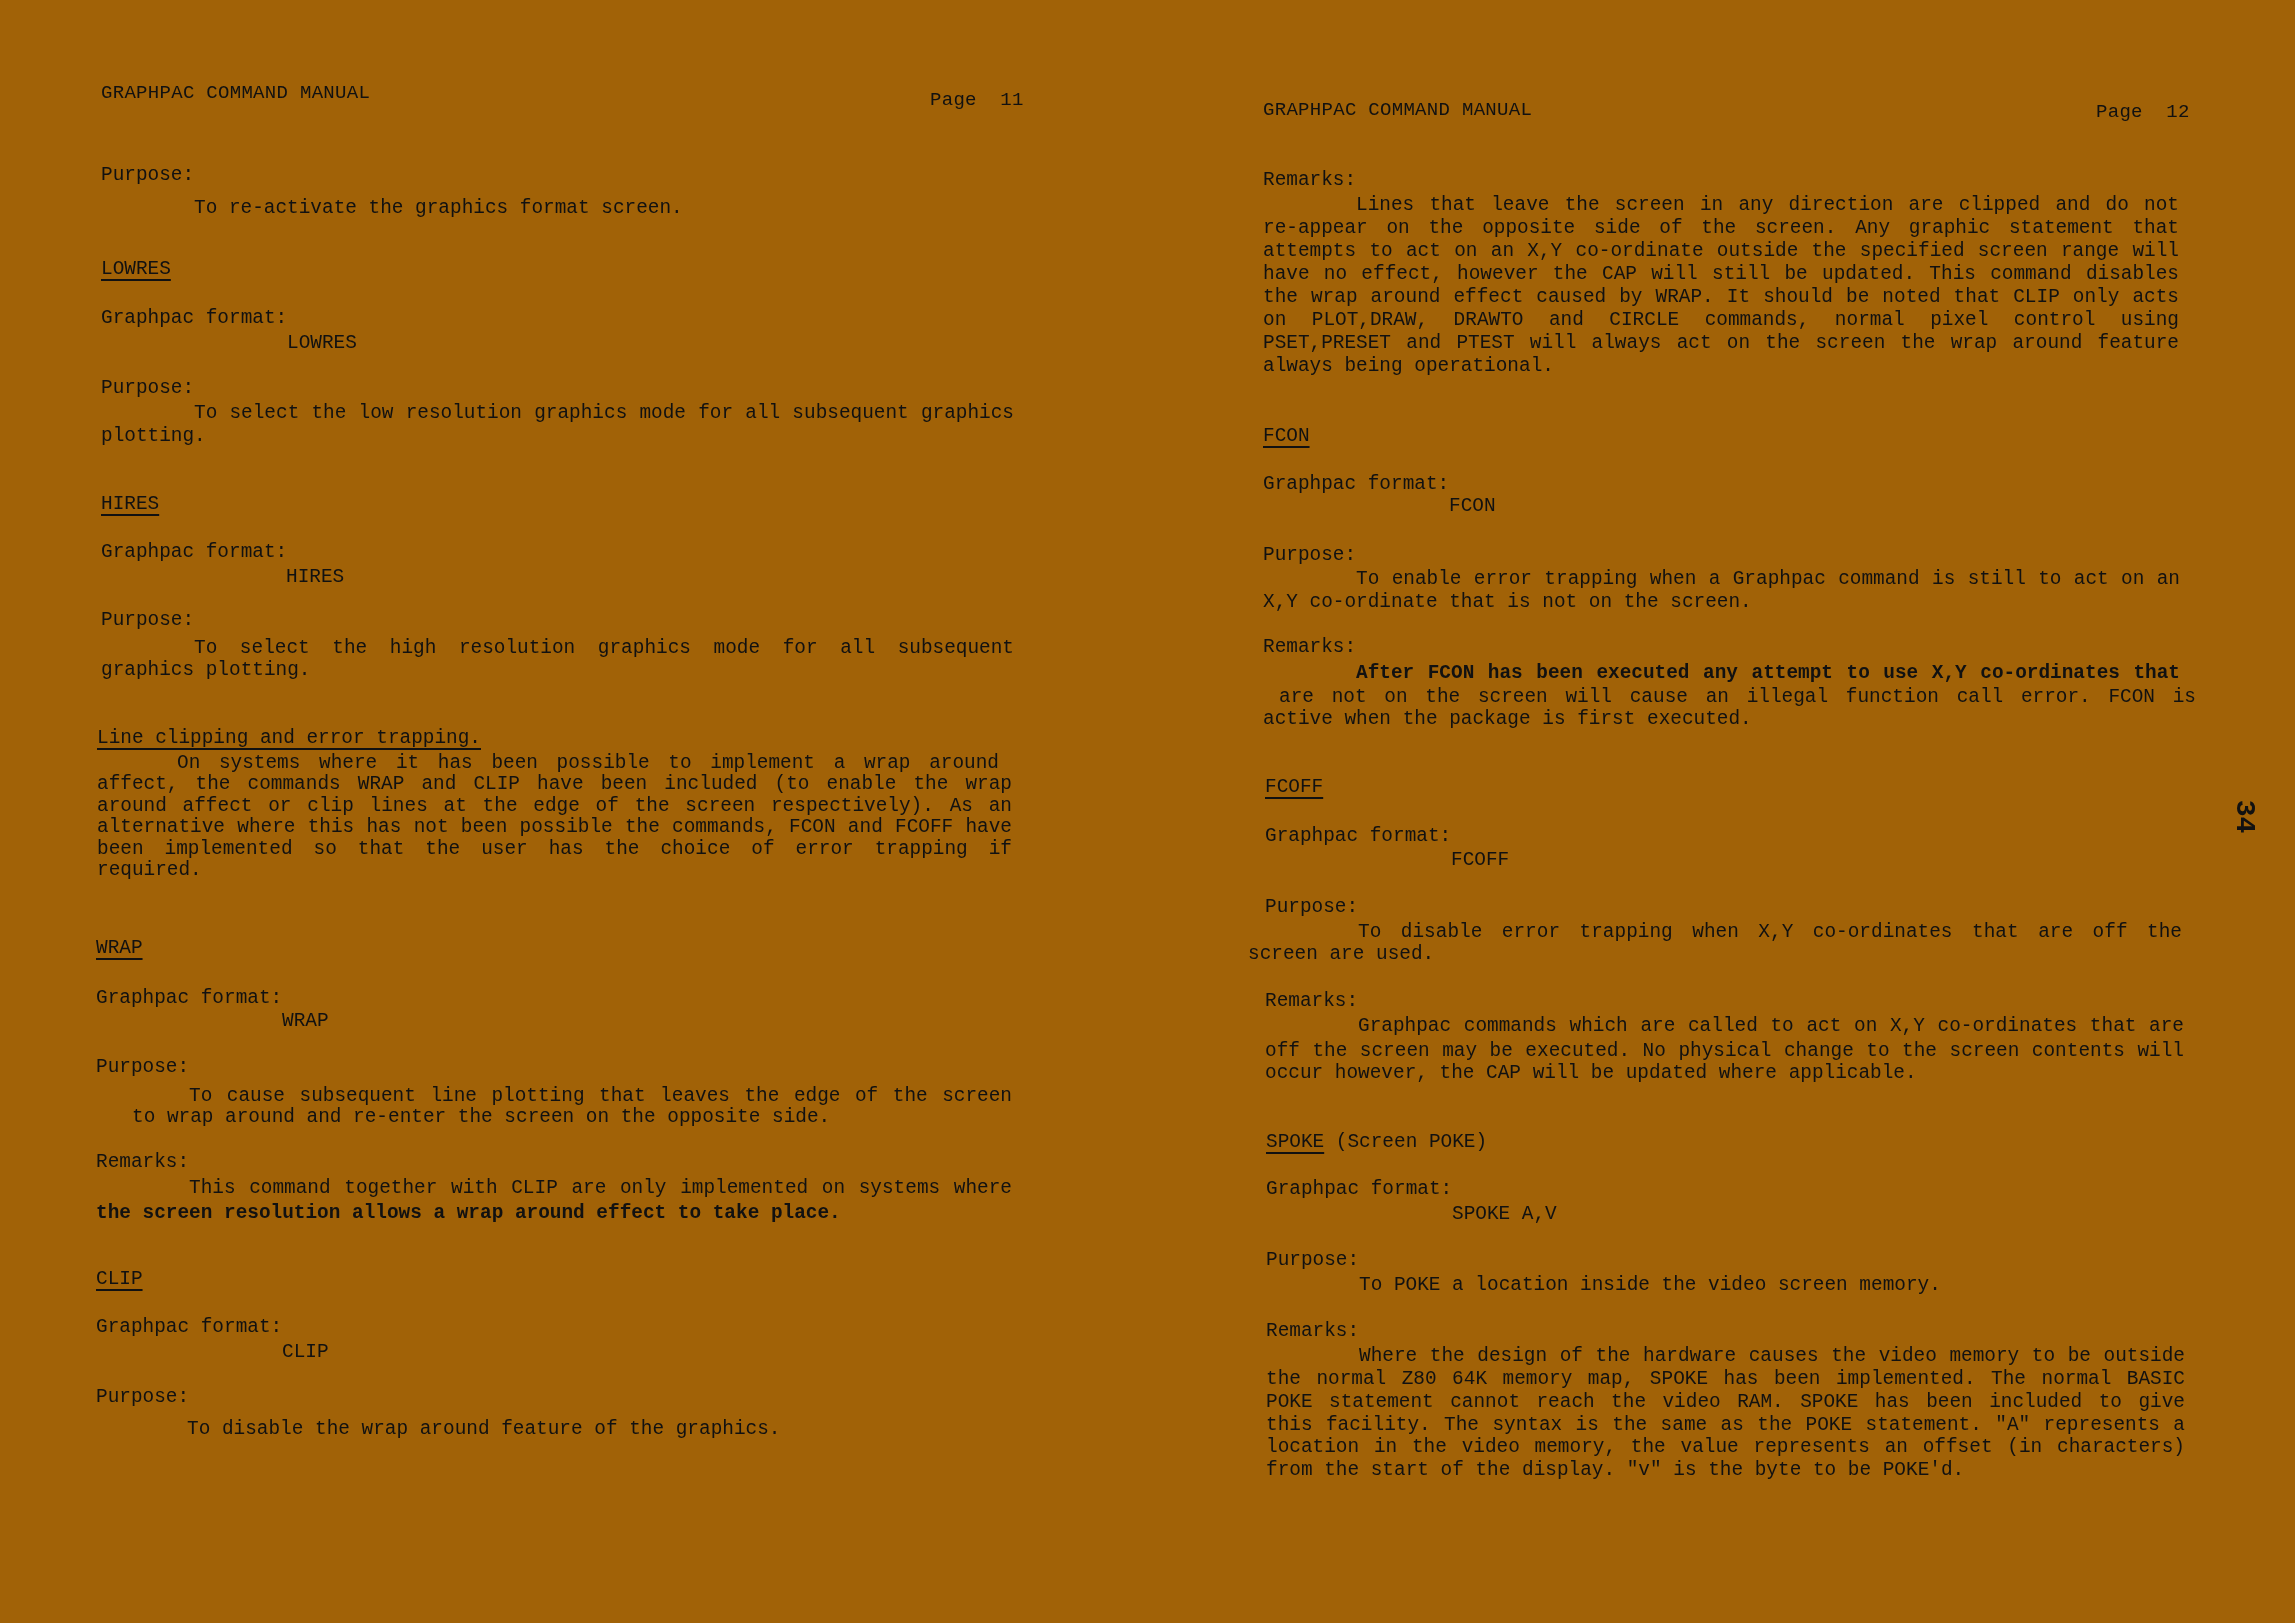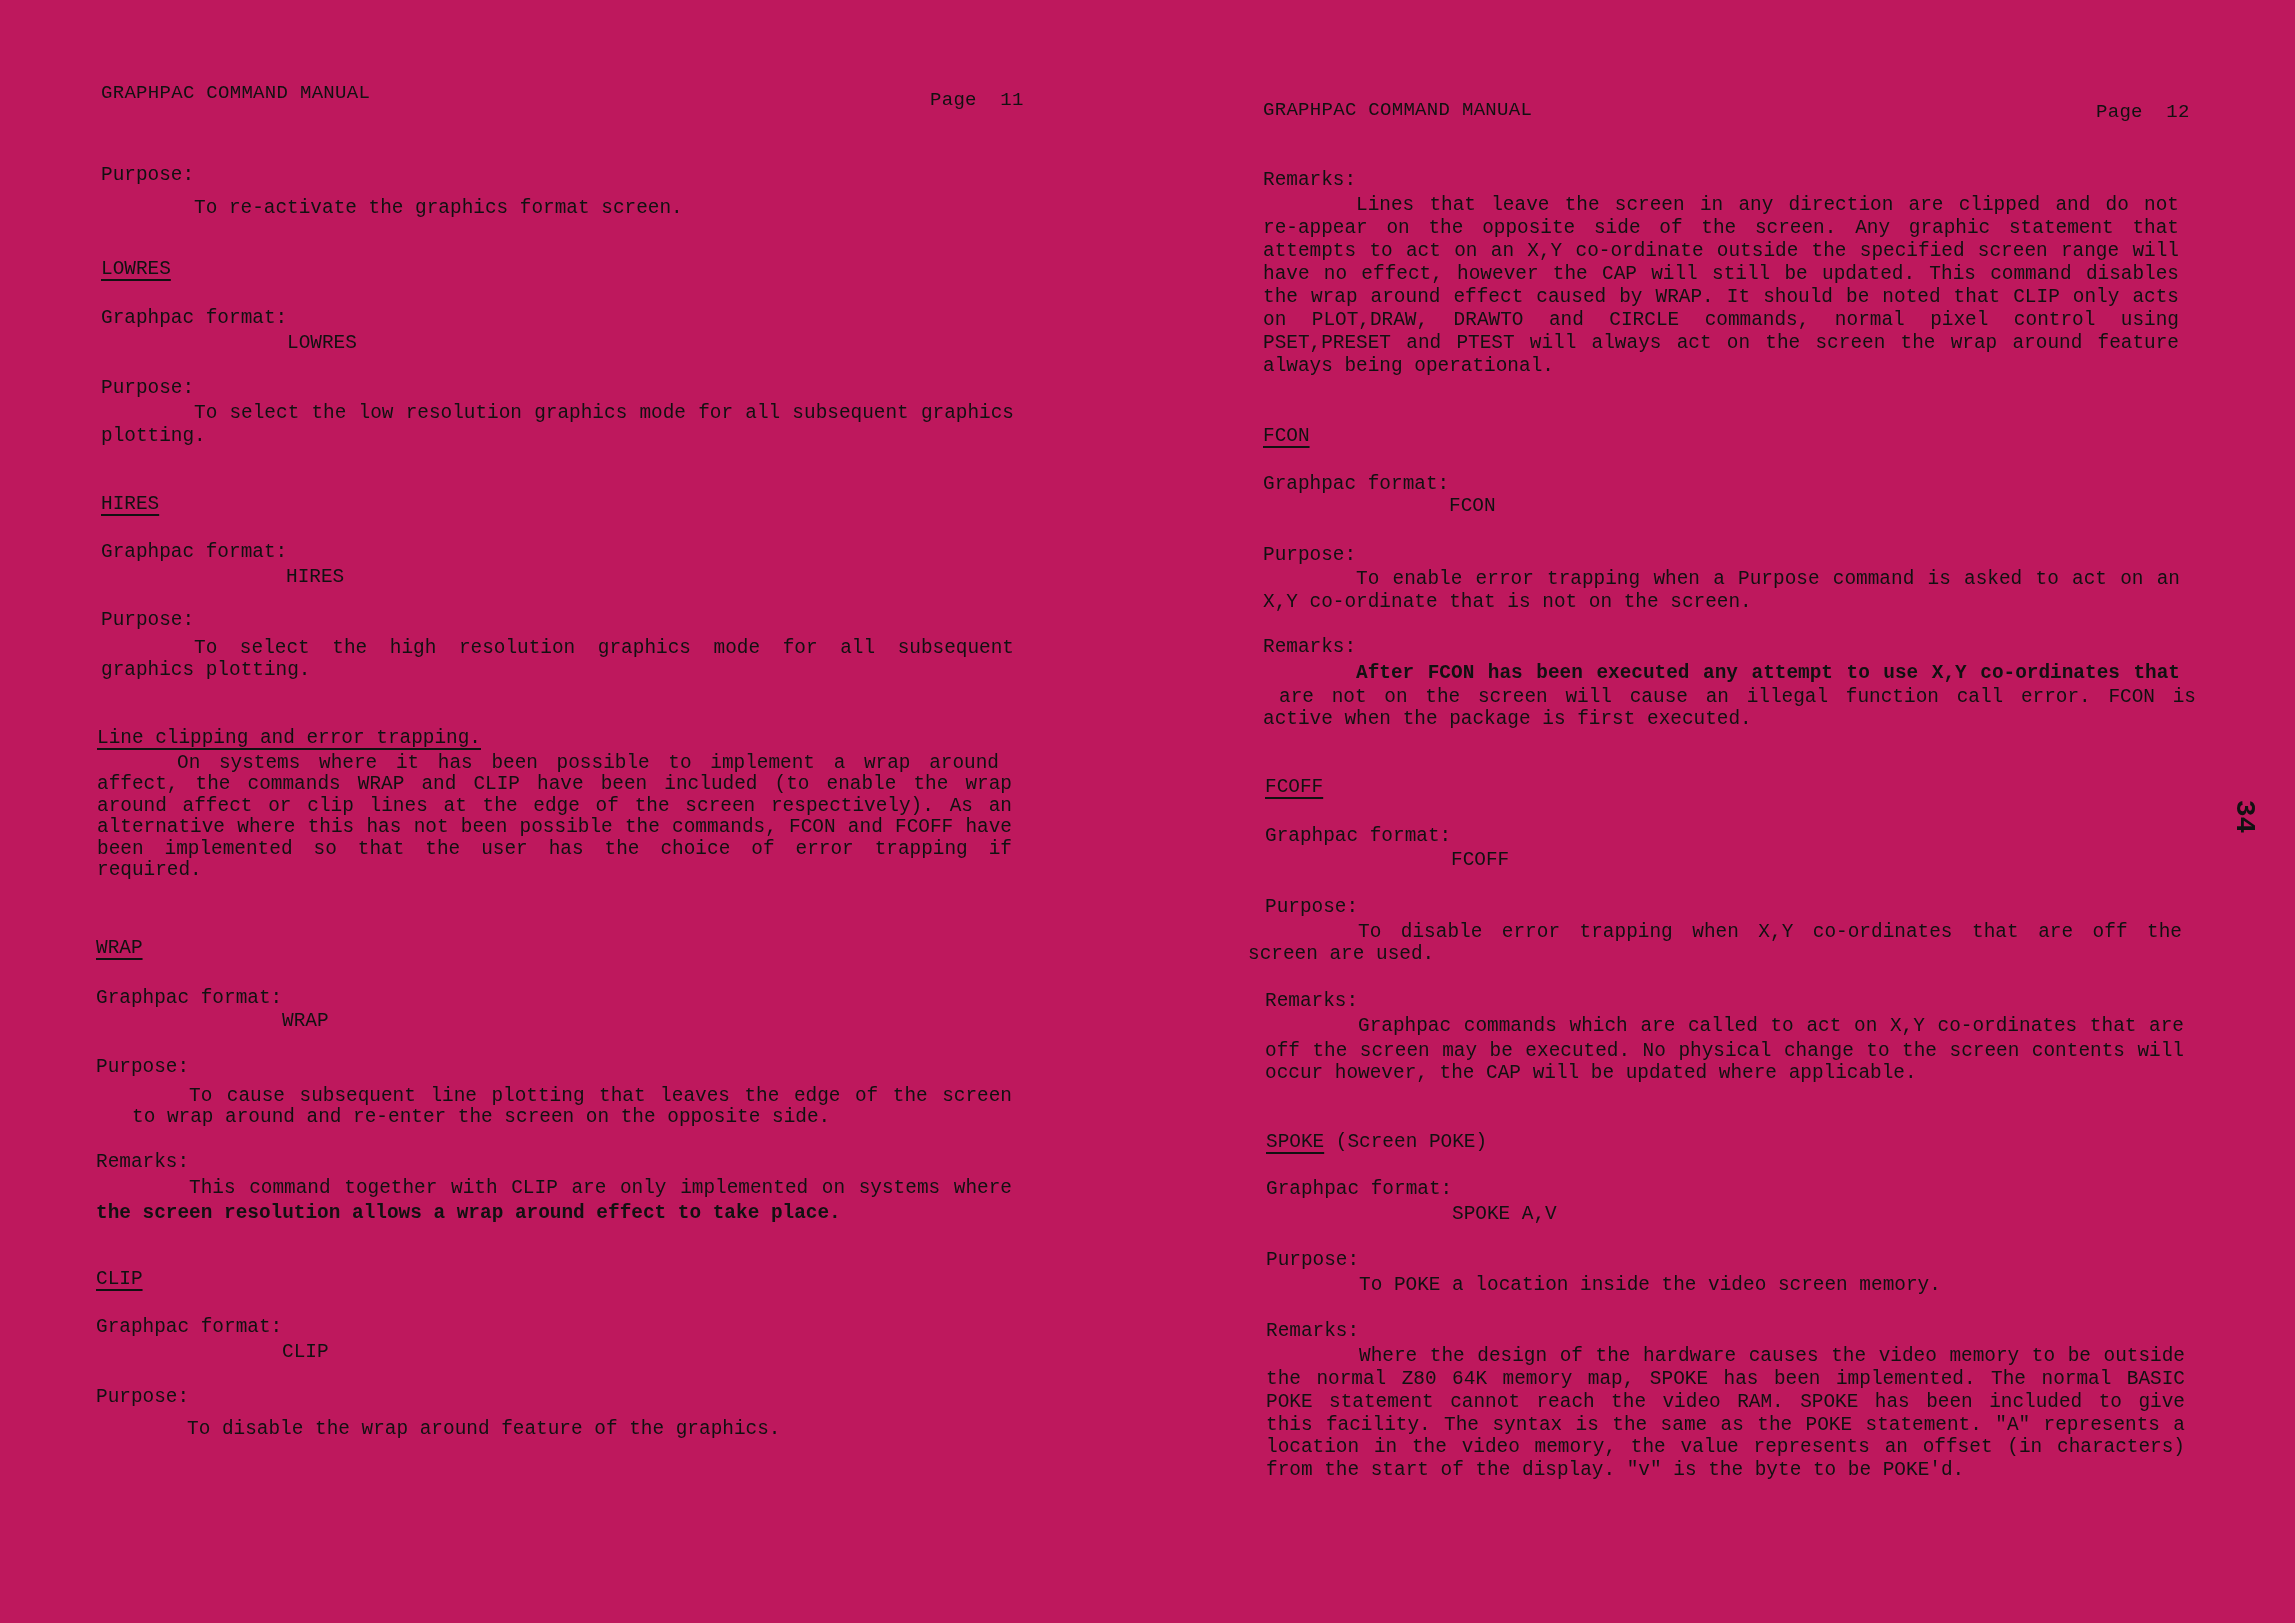--- a/index.html
+++ b/index.html
@@ -1,17 +1,17 @@
 <!DOCTYPE html>
 <html style="font-size:11px"><head>
 <meta charset="utf-8">
 <style>
   html, body { margin:0; padding:0; background:#ffffff; }
   body { width:2295px; height:1624px; position:relative; overflow:hidden; }
-  .doc { position:absolute; left:0; top:0; width:2295px; height:1624px; background:#be185d; color:#111111;
+  .doc { position:absolute; left:0; top:0; width:2295px; height:1624px; background:#a16207; color:#111111;
          font-family:"Liberation Mono", "DejaVu Sans Mono", monospace; }
   .page { position:absolute; top:0; height:1624px; }
   .page-left { left:0; width:1148px; }
   .page-right { left:1148px; width:1148px; }
   .ln { position:absolute; white-space:pre; font-size:19.4px; line-height:23.6px; height:23.6px; }
   .hdr { font-size:19px; letter-spacing:0.3px; }
   .j { text-align:justify; text-align-last:justify; white-space:normal; }
   .u { text-decoration:underline; text-decoration-thickness:2.1px; text-underline-offset:4.9px; }
   .pnum-side { position:absolute; font-size:28px; font-weight:bold; transform:rotate(90deg); transform-origin:center; white-space:pre;
                font-family:"Liberation Mono","DejaVu Sans Mono",monospace; }
@@ -78,21 +78,21 @@
     <div class="ln j" style="left:115px; top:263px; width:916px;">have no effect, however the CAP will still be updated. This command disables</div>
     <div class="ln j" style="left:115px; top:286px; width:916px;">the wrap around effect caused by WRAP. It should be noted that CLIP only acts</div>
     <div class="ln j" style="left:115px; top:309px; width:916px;">on PLOT,DRAW, DRAWTO and CIRCLE commands, normal pixel control using</div>
     <div class="ln j" style="left:115px; top:332px; width:916px;">PSET,PRESET and PTEST will always act on the screen the wrap around feature</div>
     <div class="ln" style="left:115px; top:355px;">always being operational.</div>
 
     <div class="ln u" style="left:115px; top:425px;">FCON</div>
     <div class="ln" style="left:115px; top:473px;">Graphpac format:</div>
     <div class="ln" style="left:301px; top:495px;">FCON</div>
     <div class="ln" style="left:115px; top:544px;">Purpose:</div>
-    <div class="ln j" style="left:115px; top:568px; width:917px; text-indent:93px;">To enable error trapping when a Purpose command is asked to act on an</div>
+    <div class="ln j" style="left:115px; top:568px; width:917px; text-indent:93px;">To enable error trapping when a Graphpac command is still to act on an</div>
     <div class="ln" style="left:115px; top:591px;">X,Y co-ordinate that is not on the screen.</div>
     <div class="ln" style="left:115px; top:636px;">Remarks:</div>
     <div class="ln j" style="left:115px; top:662px; width:917px; text-indent:93px;font-weight:bold;">After FCON has been executed any attempt to use X,Y co-ordinates that</div>
     <div class="ln j" style="left:115px; top:686px; width:917px;margin-left:16px;">are not on the screen will cause an illegal function call error. FCON is</div>
     <div class="ln" style="left:115px; top:708px;">active when the package is first executed.</div>
 
     <div class="ln u" style="left:117px; top:776px;">FCOFF</div>
     <div class="ln" style="left:117px; top:825px;">Graphpac format:</div>
     <div class="ln" style="left:303px; top:849px;">FCOFF</div>
     <div class="ln" style="left:117px; top:896px;">Purpose:</div>

